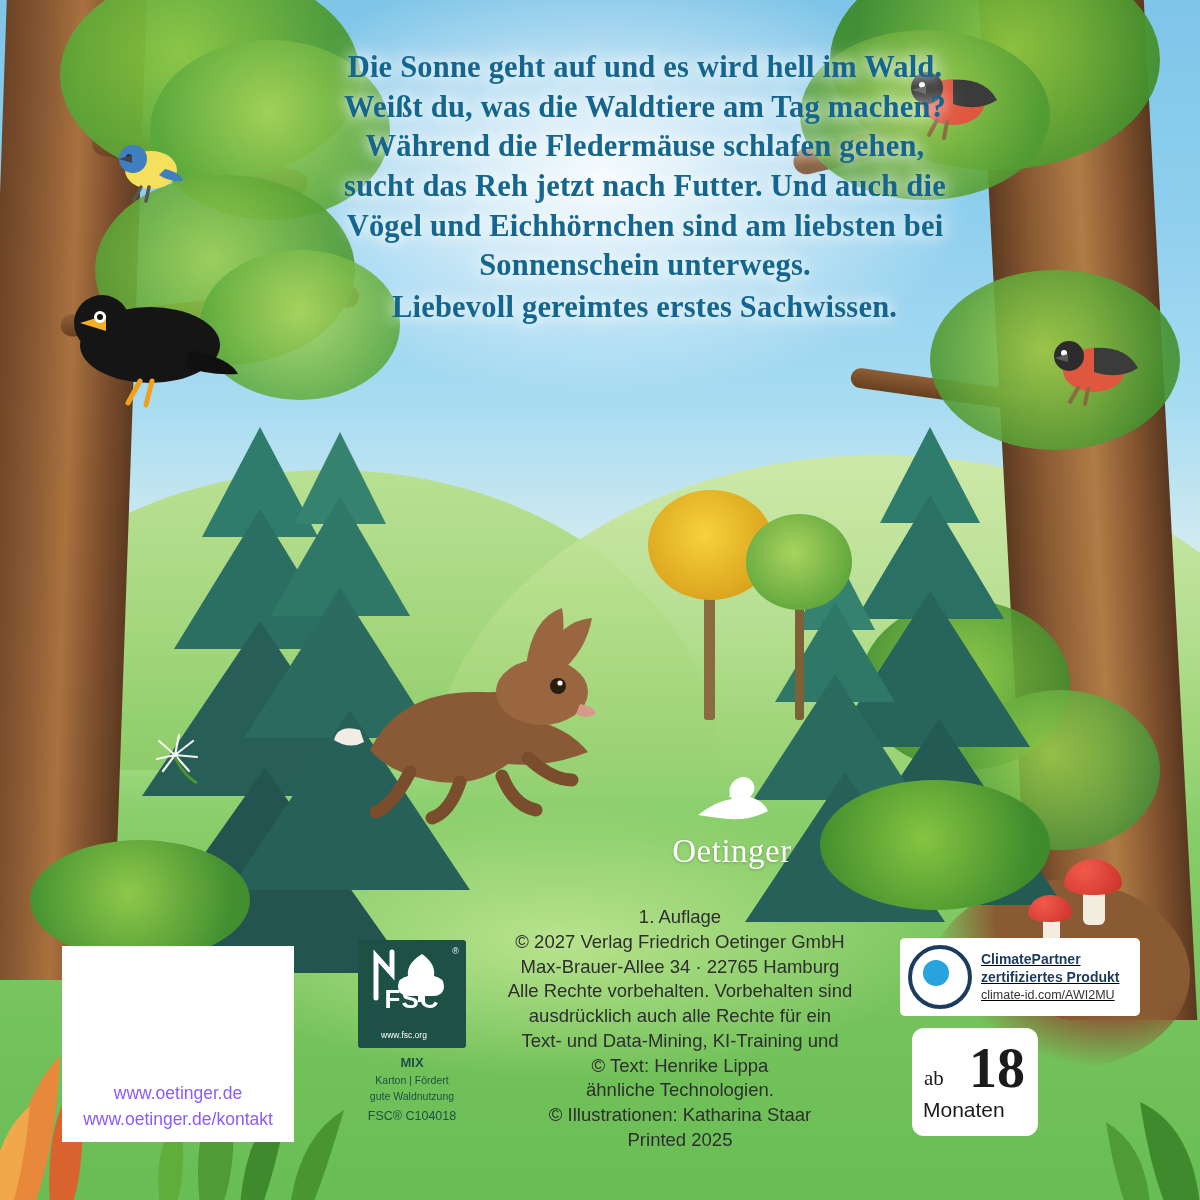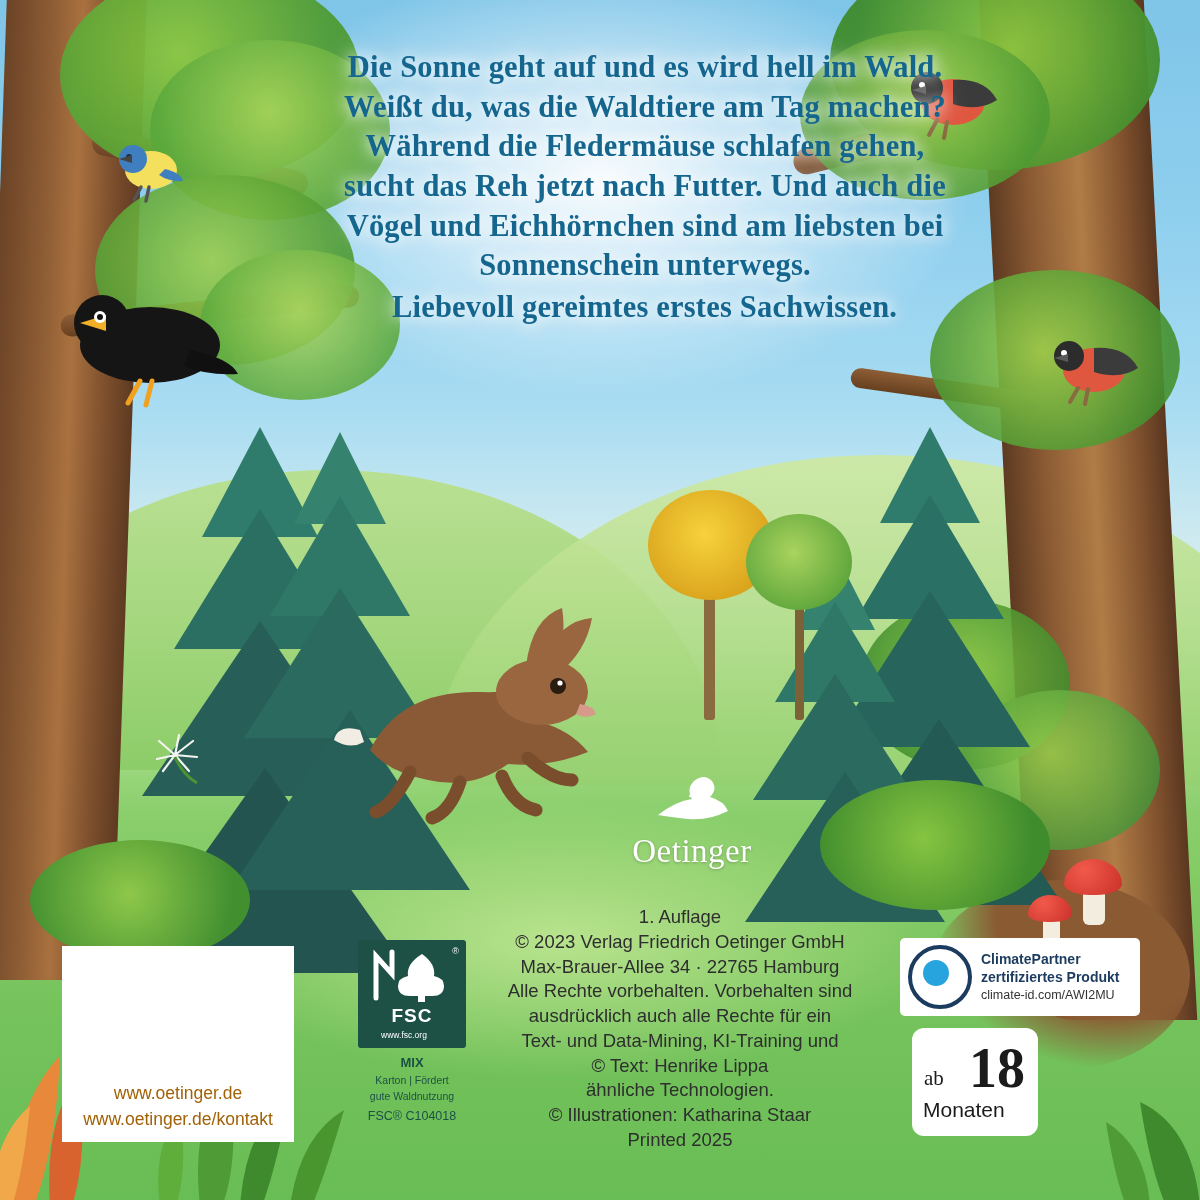--- a/index.html
+++ b/index.html
@@ -138,21 +138,21 @@
   .blurb .lead { display: block; margin-bottom: 2px; }
   .blurb .tag {
     display: block;
     text-align: left;
     padding-left: 62px;
   }
 
   
   .logo {
     position: absolute;
-    left: 552px;
+    left: 592px;
     top: 775px;
     width: 280px;
     text-align: center;
     color: #ffffff;
   }
   .logo .mark { display:block; margin: 0 auto; }
   .logo .word {
     display: block;
     font-family: "Liberation Serif", serif;
     font-size: 33px;
@@ -184,21 +184,21 @@
     background: #ffffff;
     display: flex;
     flex-direction: column;
     justify-content: flex-end;
     align-items: center;
     padding-bottom: 10px;
     box-sizing: border-box;
   }
   .url-box span {
     font-size: 17.5px;
-    color: #a16207;
+    color: #8b5cf6;
     line-height: 1.45;
     text-align: center;
   }
 
   
   .fsc {
     position: absolute;
     left: 352px;
     top: 940px;
     width: 120px;
@@ -210,22 +210,22 @@
   .fsc .box {
     width: 108px; height: 108px;
     margin: 0 auto;
     background: #1d5146;
     border-radius: 3px;
     position: relative;
     color: #fff;
   }
   .fsc .box .tick { position:absolute; left: 10px; top: 8px; }
   .fsc .box .fsclabel {
-    position: absolute; left: 0; right: 0; bottom: 20px;
-    font-size: 19px; font-weight: bold; letter-spacing: 1px;
+    position: absolute; left: 0; right: 0; bottom: 33px;
+    font-size: 26px; font-weight: bold; letter-spacing: 1px;
   }
   .fsc .box .fscurl {
     position: absolute; left: 0; right: 16px; bottom: 7px;
     font-size: 8.5px;
   }
   .fsc .box .reg { position:absolute; right:7px; top:6px; font-size: 9px; }
   .fsc .mix { margin-top: 7px; font-size: 13px; font-weight: bold; }
   .fsc .desc { margin-top: 3px; font-size: 10.5px; }
   .fsc .code { margin-top: 5px; font-size: 12.5px; }
 
@@ -235,20 +235,21 @@
     left: 900px;
     top: 938px;
     width: 240px;
     height: 78px;
     background: #ffffff;
     border-radius: 5px;
     display: flex;
     align-items: center;
     padding: 0 8px;
     box-sizing: border-box;
+    text-decoration: underline;
   }
   .climate .cp-mark {
     width: 56px; height: 56px; flex: 0 0 56px;
     border-radius: 50%;
     background: #ffffff;
     border: 4px solid #1b3b5f;
     position: relative;
   }
   .climate .cp-mark::after {
     content: "";
@@ -446,21 +447,21 @@
   <div class="logo">
     <svg class="mark" width="80" height="56" viewBox="0 0 80 56">
       <path d="M6 40 q18 -14 34 -16 q-6 -10 2 -18 q10 -8 18 0 q6 8 -2 16 q14 4 18 14 q-20 10 -40 8 q-18 -2 -30 -4 Z" fill="#ffffff"></path>
       <path d="M38 22 q8 -12 18 -8" stroke="#ffffff" stroke-width="3" fill="none"></path>
     </svg>
     <span class="word">Oetinger</span>
   </div>
 
   <div class="imprint">
     <div>1. Auflage</div>
-    <div>© 2023 Verlag Friedrich Oetinger GmbH</div>
+    <div>© 2027 Verlag Friedrich Oetinger GmbH</div>
     <div>Max-Brauer-Allee 34 · 22765 Hamburg</div>
     <div>Alle Rechte vorbehalten. Vorbehalten sind</div>
     <div>ausdrücklich auch alle Rechte für ein</div>
     <div>Text- und Data-Mining, KI-Training und</div>
     <div>© Text: Henrike Lippa</div>
     <div>ähnliche Technologien.</div>
     <div>© Illustrationen: Katharina Staar</div>
     <div>Printed 2025</div>
   </div>
 

